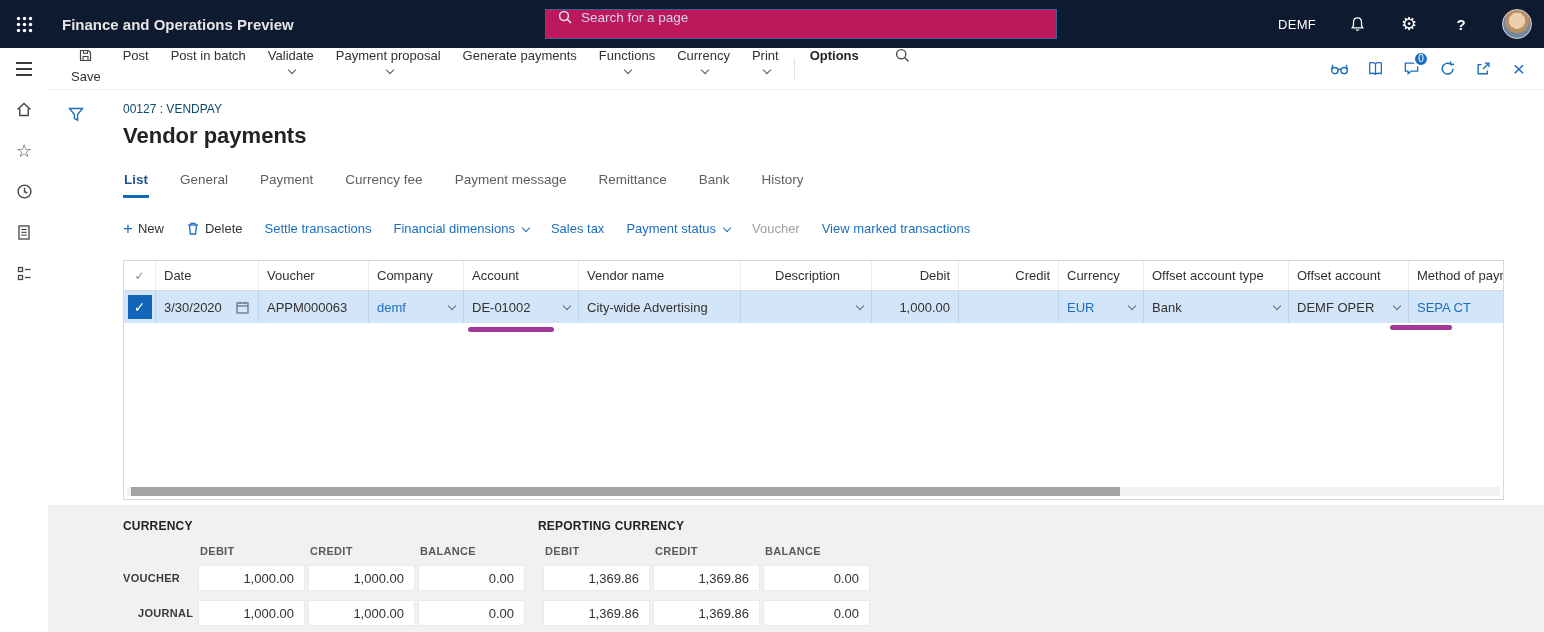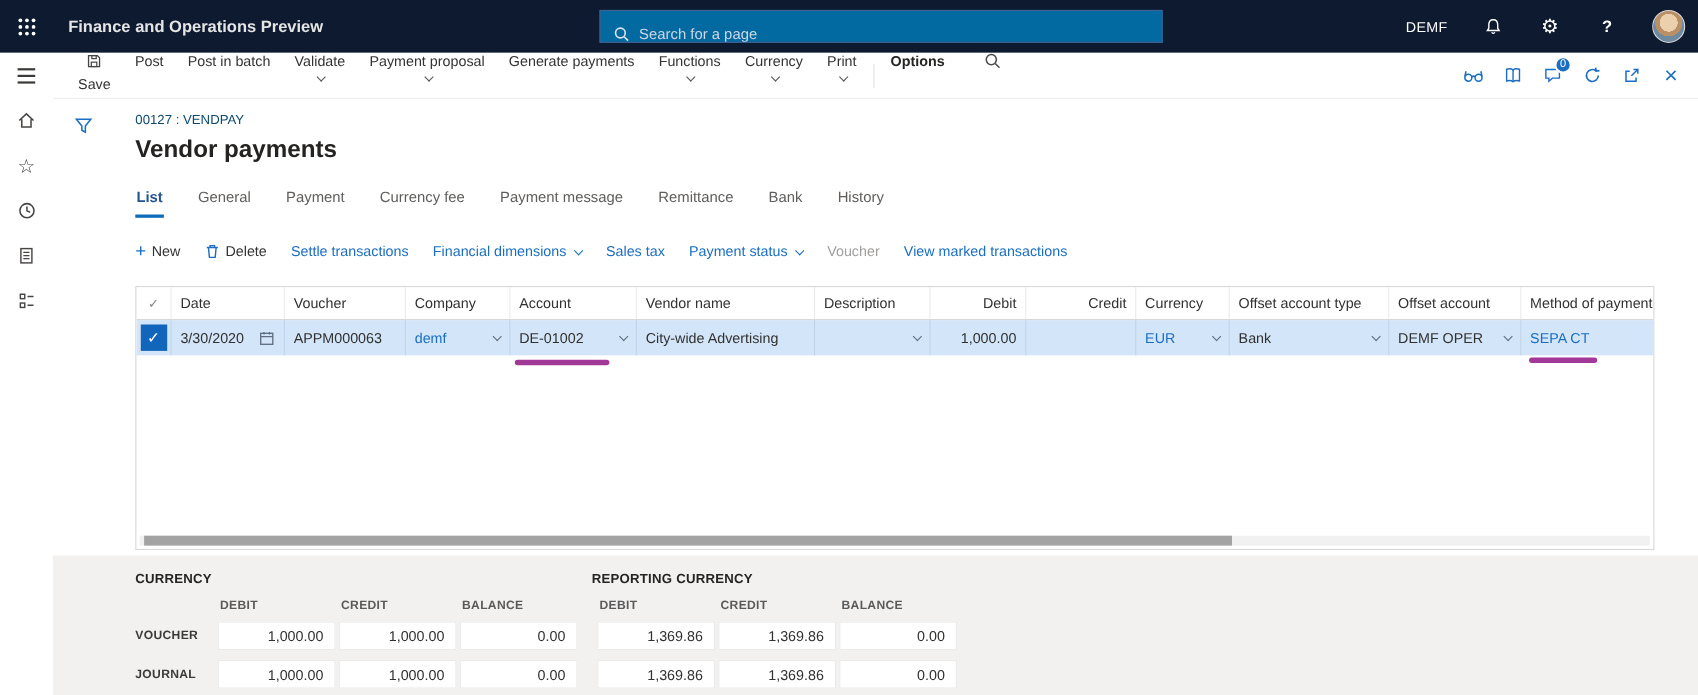--- a/index.html
+++ b/index.html
@@ -4,21 +4,21 @@
 <style>
   * { margin:0; padding:0; box-sizing:border-box; }
   html,body { background:#cfcfcf; }
   body { font-family:"Liberation Sans","DejaVu Sans",sans-serif; }
   .app { position:relative; width:1544px; height:632px; background:#ffffff; overflow:hidden; color:#323130; font-size:13px; }
 
   
   .topbar { position:absolute; left:0; top:0; width:100%; height:48px; background:#0e1a2f; }
   .waffle { position:absolute; left:0; top:0; width:48px; height:48px; display:flex; align-items:center; justify-content:center; cursor:pointer; }
   .app-title { position:absolute; left:62px; top:0; height:48px; display:flex; align-items:center; color:#e5e5e5; font-size:15px; font-weight:700; white-space:nowrap; }
-  .top-search { position:absolute; left:545px; top:9px; width:512px; height:30px; background:#0369a1; border:1px solid #41608e; display:flex; align-items:flex-end; gap:9px; padding:0 12px; }
+  .top-search { position:absolute; left:545px; top:9px; width:512px; height:30px; background:#be185d; border:1px solid #41608e; display:flex; align-items:flex-start; gap:9px; padding:0 12px; }
   .top-search input { flex:1; border:none; outline:none; background:transparent; color:#eaf0f8; font-size:13.5px; font-family:inherit; }
   .top-search input::placeholder { color:#ccd7e6; }
   .topbar-right { position:absolute; right:0; top:0; height:48px; display:flex; align-items:center; gap:30px; padding-right:12px; }
   .tb-company { color:#fff; font-size:13px; letter-spacing:.3px; cursor:pointer; }
   .tb-iconbtn { color:#fff; display:flex; align-items:center; justify-content:center; width:22px; height:48px; cursor:pointer; }
   .glyph-gear { font-size:18px; line-height:1; }
   .glyph-help { font-size:15px; font-weight:700; }
   .avatar { width:30px; height:30px; border-radius:50%; cursor:pointer;
             background:radial-gradient(circle at 50% 38%, #ecd0ae 0 36%, #b98f66 37% 55%, #6d8aa1 56% 100%);
             border:1px solid #d8d8d8; }
@@ -64,21 +64,21 @@
   .gh-cell { display:flex; align-items:center; padding:0 8px; border-right:1px solid #ebebeb; white-space:nowrap; overflow:hidden; color:#323130; cursor:pointer; }
   .grid-row { display:flex; height:32px; background:#d3e5f8; }
   .gr-cell { display:flex; align-items:center; padding:0 8px; border-right:1px solid #bfd4ea; white-space:nowrap; overflow:hidden; cursor:pointer; }
   .num { justify-content:flex-end; }
   .c-check  { width:32px;  flex:none; justify-content:center; padding:0; }
   .c-date   { width:103px; flex:none; }
   .c-voucher{ width:110px; flex:none; }
   .c-company{ width:95px;  flex:none; }
   .c-account{ width:115px; flex:none; }
   .c-vendor { width:162px; flex:none; }
-  .c-desc   { width:105px; flex:none; }
+  .c-desc   { width:105px; flex:none;margin-left:26px; }
   .c-debit  { width:87px;  flex:none; }
   .c-credit { width:100px; flex:none; }
   .c-curr   { width:85px;  flex:none; }
   .c-offtype{ width:145px; flex:none;text-align:right; }
   .c-offacct{ width:120px; flex:none; }
   .c-method { width:122px; flex:none; border-right:none; }
   .sel-all { color:#8a8886; font-size:12px; }
   .row-check { width:24px; height:24px; background:#1166bb; color:#fff; display:flex; align-items:center; justify-content:center; font-size:14px; }
   .cell-link { color:#1b6ec2; }
   .cell-end { margin-left:auto; display:flex; align-items:center; color:#5f6d7c; }
@@ -433,21 +433,21 @@
       <span class="sum-col" style="left:717px; top:40px;">BALANCE</span>
 
       <span class="sum-row-label" style="left:75px; top:67px;">VOUCHER</span>
       <div class="sum-box" style="left:150px; top:60px;">1,000.00</div>
       <div class="sum-box" style="left:260px; top:60px;">1,000.00</div>
       <div class="sum-box" style="left:370px; top:60px;">0.00</div>
       <div class="sum-box" style="left:495px; top:60px;">1,369.86</div>
       <div class="sum-box" style="left:605px; top:60px;">1,369.86</div>
       <div class="sum-box" style="left:715px; top:60px;">0.00</div>
 
-      <span class="sum-row-label" style="left:75px; top:102px;">JOURNAL</span>
+      <span class="sum-row-label" style="left:90px; top:102px;">JOURNAL</span>
       <div class="sum-box" style="left:150px; top:95px;">1,000.00</div>
       <div class="sum-box" style="left:260px; top:95px;">1,000.00</div>
       <div class="sum-box" style="left:370px; top:95px;">0.00</div>
       <div class="sum-box" style="left:495px; top:95px;">1,369.86</div>
       <div class="sum-box" style="left:605px; top:95px;">1,369.86</div>
       <div class="sum-box" style="left:715px; top:95px;">0.00</div>
     </div>
 
   </div>
 </div>

